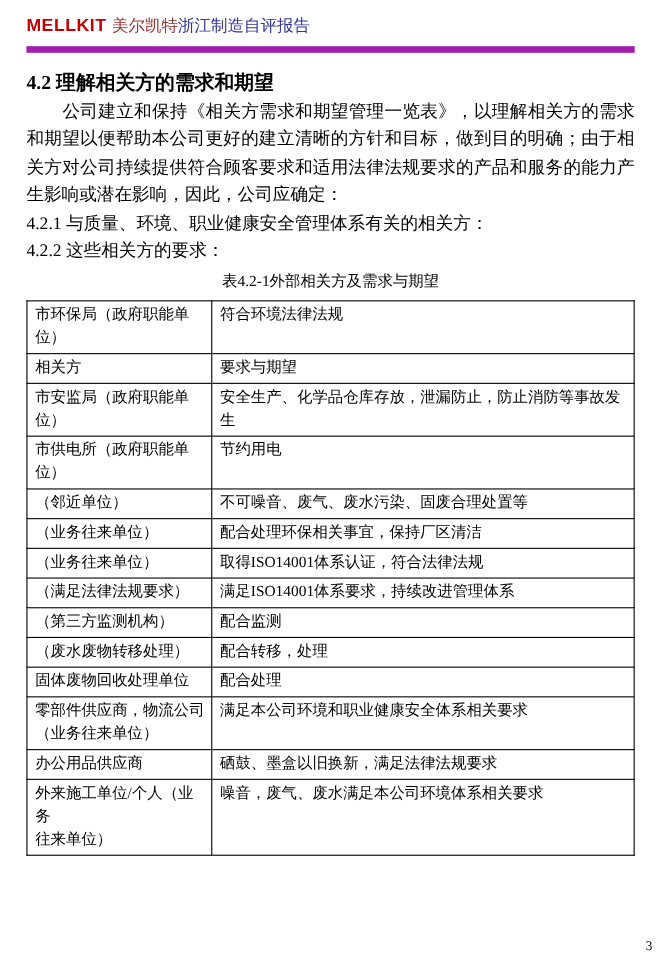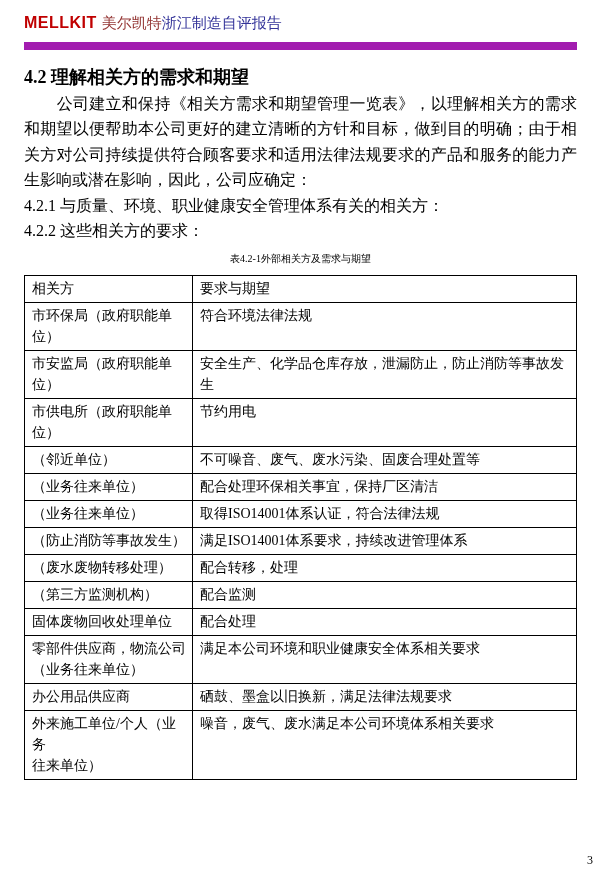--- a/index.html
+++ b/index.html
@@ -11,21 +11,21 @@
     position: relative;
     overflow: hidden;
   }
   .page { padding: 10px 23px 0 24px; }
 
   
   .doc-header {
     font-family: "Liberation Sans", "DejaVu Sans", sans-serif;
     font-size: 15px;
     padding: 4px 0 9px 0;
-    border-bottom: 8px solid #a21caf;
+    border-bottom: 6px solid #a21caf;
     white-space: nowrap;
   }
   .brand   { color: #c00000; font-weight: bold; font-size: 16px; letter-spacing: .5px; }
   .company { color: #943634; margin-left: 5px; }
   .report-title { color: #333399; }
 
   
   .section-heading {
     font-size: 18px;
     font-weight: bold;
@@ -36,21 +36,21 @@
     font-size: 16px;
     line-height: 25.5px;
     margin: 0;
     text-align: justify;
   }
   p.indent { text-indent: 2.05em; }
 
   
   .table-title {
     text-align: center;
-    font-size: 10px;
+    font-size: 14px;
     line-height: 20px;
     margin: 5px 0 6px 0;
   }
   table.stakeholders {
     border-collapse: collapse;
     width: 100%;
     table-layout: fixed;
   }
   table.stakeholders col.c1 { width: 168px; }
   table.stakeholders td {
@@ -87,26 +87,26 @@
 
   <p class="table-title">表4.2-1外部相关方及需求与期望</p>
 
   <table class="stakeholders">
     <colgroup>
         <col class="c1">
         <col class="c2">
       </colgroup>
     <tbody>
       <tr>
+        <td>市环保局（政府职能单位）</td>
+        <td>符合环境法律法规</td>
+      </tr>
+      <tr>
         <td>相关方</td>
         <td>要求与期望</td>
-      </tr>
-      <tr>
-        <td>市环保局（政府职能单位）</td>
-        <td>符合环境法律法规</td>
       </tr>
       <tr>
         <td>市安监局（政府职能单位）</td>
         <td>安全生产、化学品仓库存放，泄漏防止，防止消防等事故发生</td>
       </tr>
       <tr>
         <td>市供电所（政府职能单位）</td>
         <td>节约用电</td>
       </tr>
       <tr>
@@ -115,30 +115,30 @@
       </tr>
       <tr>
         <td>（业务往来单位）</td>
         <td>配合处理环保相关事宜，保持厂区清洁</td>
       </tr>
       <tr>
         <td>（业务往来单位）</td>
         <td>取得ISO14001体系认证，符合法律法规</td>
       </tr>
       <tr>
-        <td>（防止消防等事故发生）</td>
+        <td>（满足法律法规要求）</td>
         <td>满足ISO14001体系要求，持续改进管理体系</td>
+      </tr>
+      <tr>
+        <td>（第三方监测机构）</td>
+        <td>配合监测</td>
       </tr>
       <tr>
         <td>（废水废物转移处理）</td>
         <td>配合转移，处理</td>
-      </tr>
-      <tr>
-        <td>（第三方监测机构）</td>
-        <td>配合监测</td>
       </tr>
       <tr>
         <td>固体废物回收处理单位</td>
         <td>配合处理</td>
       </tr>
       <tr>
         <td>零部件供应商，物流公司
 （业务往来单位）</td>
         <td>满足本公司环境和职业健康安全体系相关要求</td>
       </tr>

